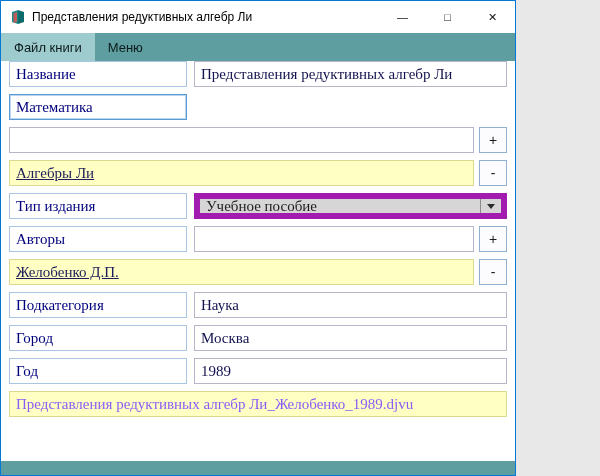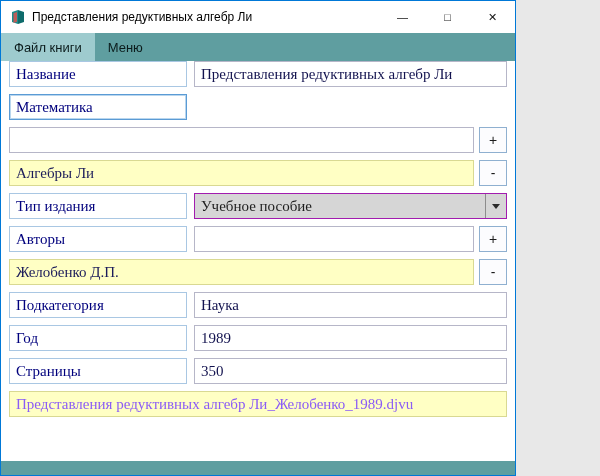--- a/index.html
+++ b/index.html
@@ -58,26 +58,26 @@
     border:1px solid #8fb0d0; background:#fcfcfe;
     font:14px "Liberation Sans", sans-serif; color:#1c1c1c;
     display:flex; align-items:center; justify-content:center; padding:0;
   }
 
   .tag-field {
     flex:1; min-width:0;
     background:#ffffc4; border:1px solid #d9d992;
     color:#1c1c5a; font:15px "Liberation Serif", serif;
     display:flex; align-items:center; padding:0 6px;
-    white-space:nowrap; overflow:hidden;
+    white-space:nowrap; overflow:hidden;text-decoration:underline;
   }
 
   .dropdown {
     flex:1; min-width:0; position:relative;
-    background:#d6d6d6; border:1px solid #a21caf;
+    background:#d6d6d6; border:6px solid #a21caf;
     color:#1e1e1e; font:15px "Liberation Serif", serif;
     display:flex; align-items:center; padding:0 26px 0 6px;
     cursor:default;
   }
   .dd-caret {
     position:absolute; right:0; top:0; bottom:0; width:21px;
     border-left:1px solid #8c8c8c;
     display:flex; align-items:center; justify-content:center;
   }
   .dd-caret::after {
@@ -160,30 +160,30 @@
     <div class="row">
       <div class="tag-field">Желобенко Д.П.</div>
       <button class="sq-btn">-</button>
     </div>
 
     <div class="row">
       <div class="field-label">Подкатегория</div>
       <input class="text-input" value="Наука" style="">
     </div>
 
+    <div class="row">
+      <div class="field-label">Город</div>
+      <input class="text-input" value="Москва" style="">
+    </div>
 
     <div class="row">
       <div class="field-label">Год</div>
       <input class="text-input" value="1989" style="">
     </div>
 
-    <div class="row">
-      <div class="field-label">Страницы</div>
-      <input class="text-input" value="350" style="">
-    </div>
 
     <div class="row">
       <div class="file-bar">Представления редуктивных алгебр Ли_Желобенко_1989.djvu</div>
     </div>
 
   </div>
 
   <div class="bottom-strip"></div>
 
 </div>

